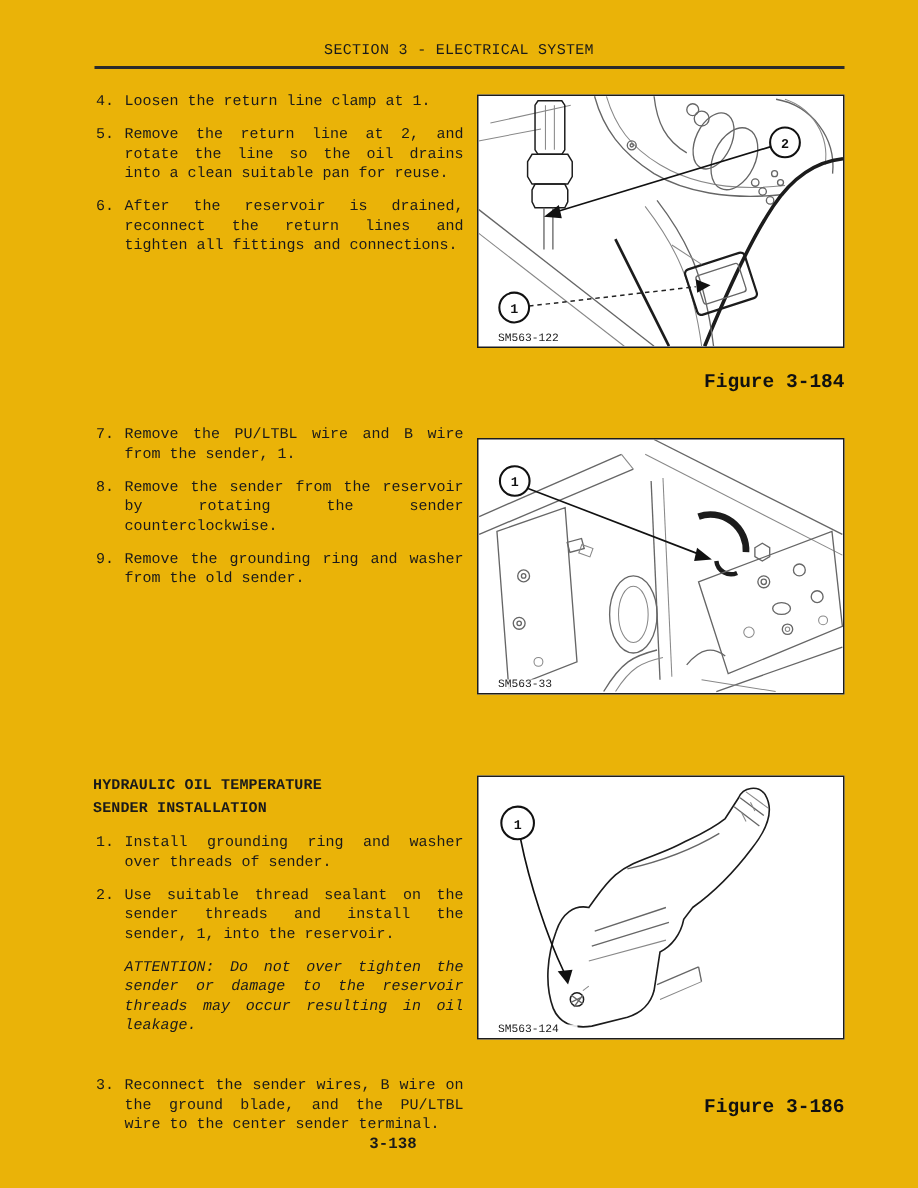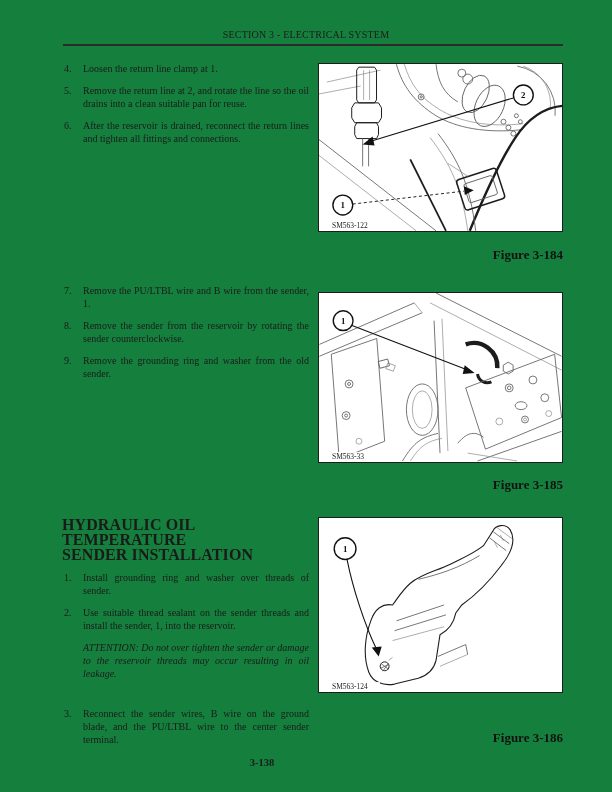--- a/index.html
+++ b/index.html
@@ -1,30 +1,30 @@
 <!DOCTYPE html>
 <html><head>
 <meta charset="utf-8">
 <style>
   html,body{margin:0;padding:0;background:#ffffff;}
-  .page{position:relative;width:612px;height:792px;background:#15803d;
-        font-family:Liberation Serif, serif;color:#1a1a1a;overflow:hidden;}
+  .page{position:relative;width:612px;height:792px;background:#eab308;
+        font-family:Liberation Mono, monospace;color:#1a1a1a;overflow:hidden;}
 
   .header-title{position:absolute;top:29px;left:0;width:612px;text-align:center;
                 font-size:10px;letter-spacing:.2px;}
   .header-rule{position:absolute;top:44px;left:63px;width:500px;height:2px;background:#2b2b2b;}
 
   .col-steps{position:absolute;left:62px;width:247px;}
   .g1{top:62px;} .g2{top:284px;} .inst{top:517px;}
   .step{position:relative;padding-left:21px;text-align:justify;font-size:10px;
         line-height:13px;margin-bottom:9px;}
   .step .num{position:absolute;left:2px;}
   .attn{font-style:italic;margin-left:21px;text-align:justify;font-size:10px;
         line-height:13px;margin-bottom:27px;}
-  .sec-title{font-size:16px;font-weight:bold;line-height:15px;margin-bottom:9px;
+  .sec-title{font-size:10px;font-weight:bold;line-height:15px;margin-bottom:9px;
              letter-spacing:.1px;}
 
   .figure{position:absolute;left:318px;width:245px;border:1.5px solid #1c1c1c;
           background:#fff;box-sizing:border-box;}
   .f1{top:63px;height:169px;} .f2{top:292px;height:171px;} .f3{top:517px;height:176px;}
   .figure svg{display:block;width:100%;height:100%;font-family:inherit;}
   .imglabel{position:absolute;left:1px;bottom:1px;font-size:7.5px;color:#222;
             background:rgba(255,255,255,.88);padding:0 12px;}
 
   .caption{position:absolute;left:318px;width:245px;text-align:right;
@@ -185,21 +185,20 @@
       <path class="lineart2" d="M150,162 L200,170"></path>
       <path class="lineart" d="M140,152 C150,140 158,140 166,146"></path>
 
       <line class="leader" x1="33" y1="33" x2="150" y2="78"></line>
       <polygon class="ah" points="157,81 147,73 145,82"></polygon>
       <circle class="callout-circle" cx="24" cy="28" r="10"></circle>
       <text class="callout-num" x="24" y="31.5" text-anchor="middle">1</text>
     </svg>
     <span class="imglabel">SM563-33</span>
   </div>
-  <div class="caption cap2">Figure 3-185</div>
 
   <div class="col-steps inst">
     <div class="sec-title">
       <div>HYDRAULIC OIL TEMPERATURE</div>
       <div>SENDER INSTALLATION</div>
     </div>
     <div class="step">
       <span class="num">1.</span>
       <span>Install grounding ring and washer over threads of sender.</span>
     </div>

